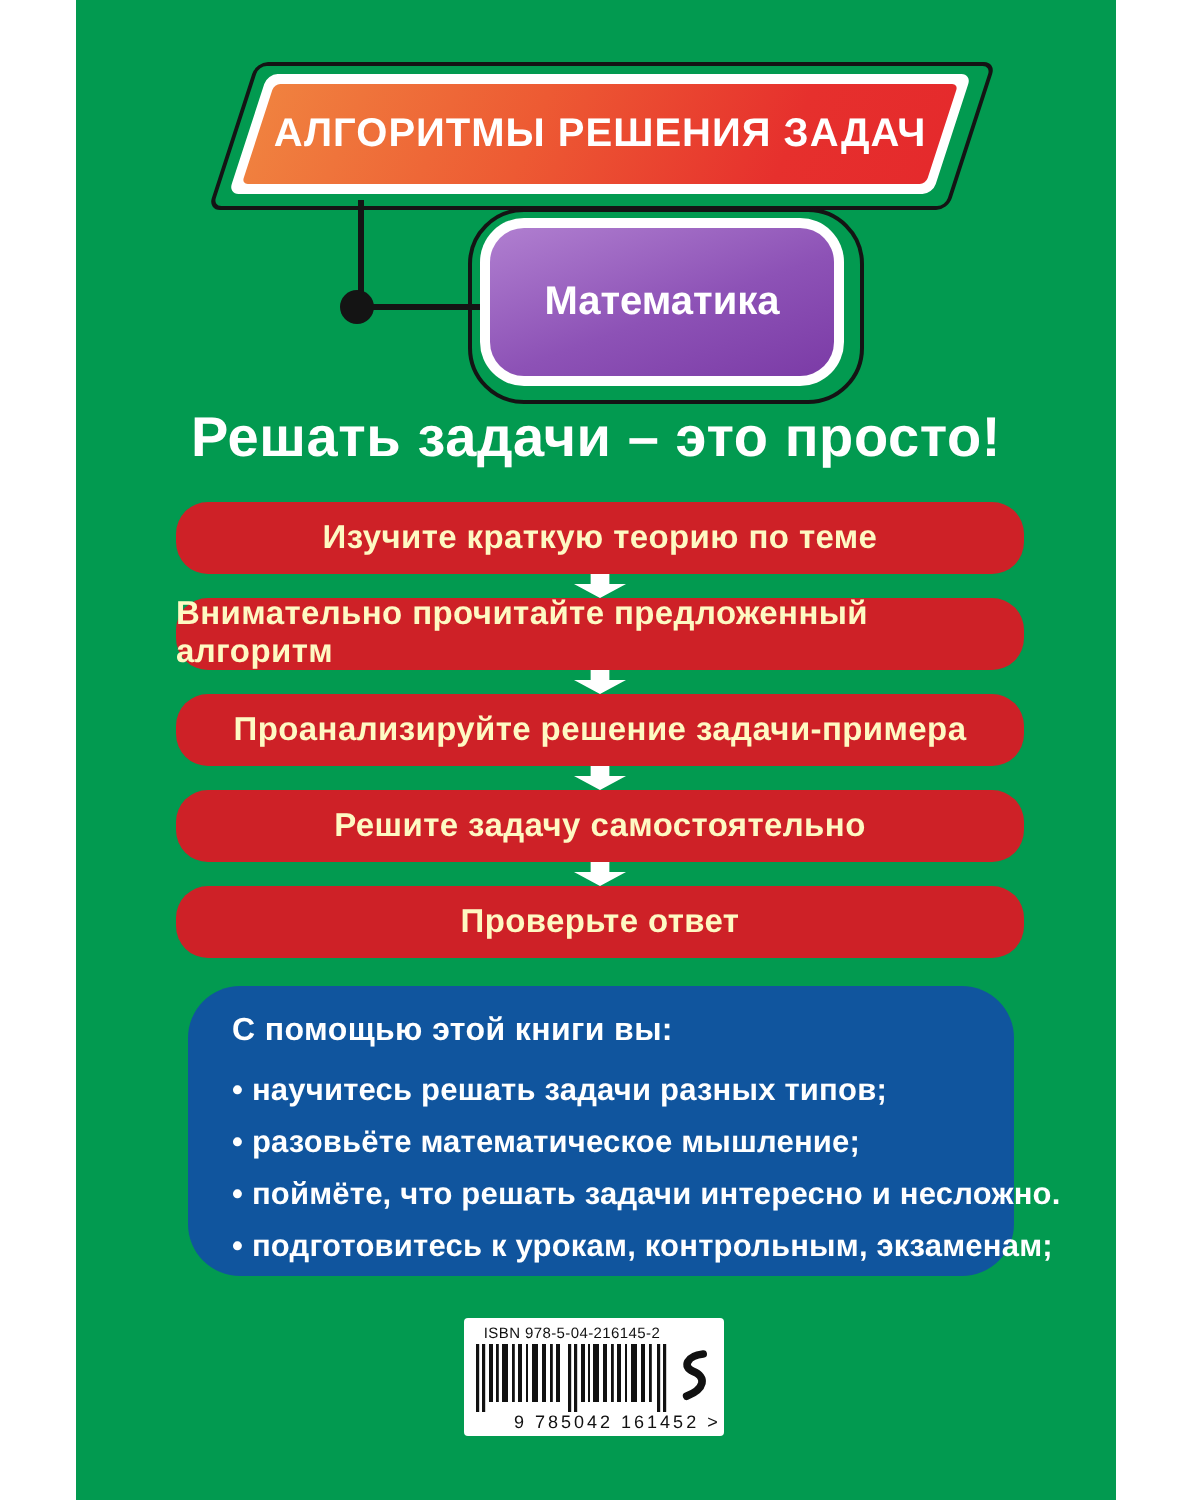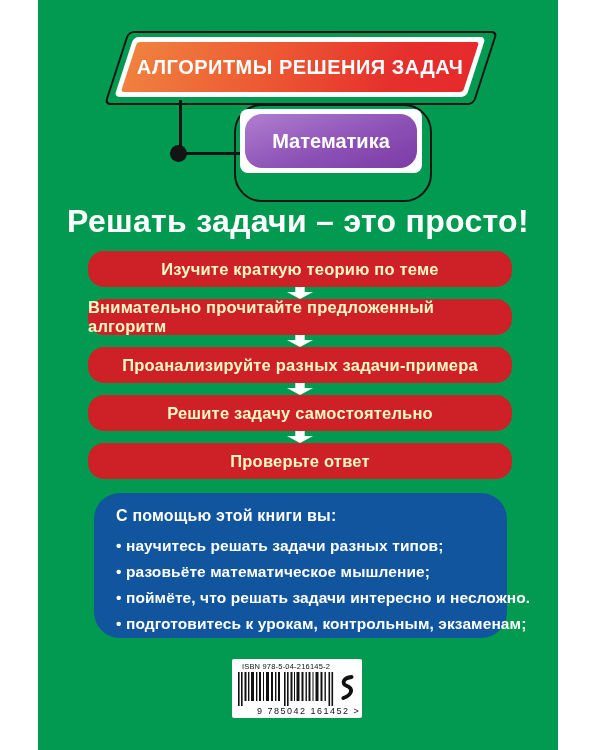--- a/index.html
+++ b/index.html
@@ -19,30 +19,30 @@
       letter-spacing:.5px;white-space:nowrap;}
 
   
   .conn-v{position:absolute;left:179px;top:100px;width:3px;height:52px;background:#141414;}
   .conn-dot{position:absolute;left:170px;top:145px;width:17px;height:17px;border-radius:50%;background:#141414;}
   .conn-h{position:absolute;left:182px;top:152px;width:60px;height:3px;background:#141414;}
 
   
   .badge-outline{position:absolute;left:234px;top:104px;width:194px;height:94px;
       border:2px solid #141414;border-radius:28px;}
-  .badge{position:absolute;left:240px;top:109px;width:182px;height:64px;
-      background:#ffffff;border-radius:8px;text-align:right;}
+  .badge{position:absolute;left:240px;top:109px;width:182px;height:84px;
+      background:#ffffff;border-radius:22px;text-align:right;}
   .badge-grad{position:absolute;inset:5px;border-radius:17px;
       background:linear-gradient(160deg,#b07fd0 0%,#8d52b6 55%,#7b3ba6 100%);
       display:flex;flex-direction:column;align-items:center;justify-content:center;
       color:#fff;font-weight:bold;font-size:20px;line-height:1.2;}
 
   
   .heading{position:absolute;left:38px;top:203px;width:520px;text-align:center;
-      color:#ffffff;font-weight:bold;font-size:32px;letter-spacing:.3px;}
+      color:#ffffff;font-weight:bold;font-size:28px;letter-spacing:.3px;}
 
   
   .steps{position:absolute;left:88px;top:251px;width:424px;display:flex;flex-direction:column;}
   .step{height:36px;border-radius:16px;background:#ce2127;display:flex;align-items:center;
       justify-content:center;color:#fef9c3;font-weight:bold;font-size:16.5px;letter-spacing:.2px;}
   .arrow{width:26px;height:12px;margin:0 auto;background:#ffffff;
       clip-path:polygon(32% 0,68% 0,68% 42%,100% 42%,50% 100%,0 42%,32% 42%);}
 
   
   .benefits{position:absolute;left:94px;top:493px;width:413px;height:145px;
@@ -87,21 +87,21 @@
     </div>
   </div>
 
   <div class="heading">Решать задачи – это просто!</div>
 
   <div class="steps">
     <div class="step">Изучите краткую теорию по теме</div>
     <div class="arrow"></div>
     <div class="step">Внимательно прочитайте предложенный алгоритм</div>
     <div class="arrow"></div>
-    <div class="step">Проанализируйте разных задачи-примера</div>
+    <div class="step">Проанализируйте решение задачи-примера</div>
     <div class="arrow"></div>
     <div class="step">Решите задачу самостоятельно</div>
     <div class="arrow"></div>
     <div class="step">Проверьте ответ</div>
   </div>
 
   <div class="benefits">
     <div class="benefits-heading">С помощью этой книги вы:</div>
     <div class="benefit">научитесь решать задачи разных типов;</div>
     <div class="benefit">разовьёте математическое мышление;</div>

